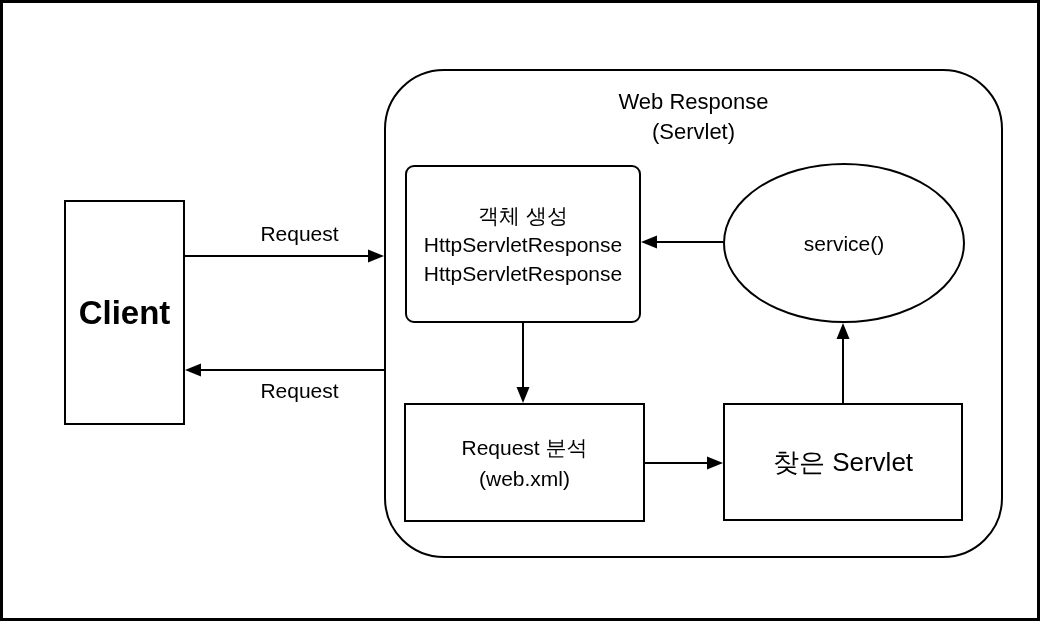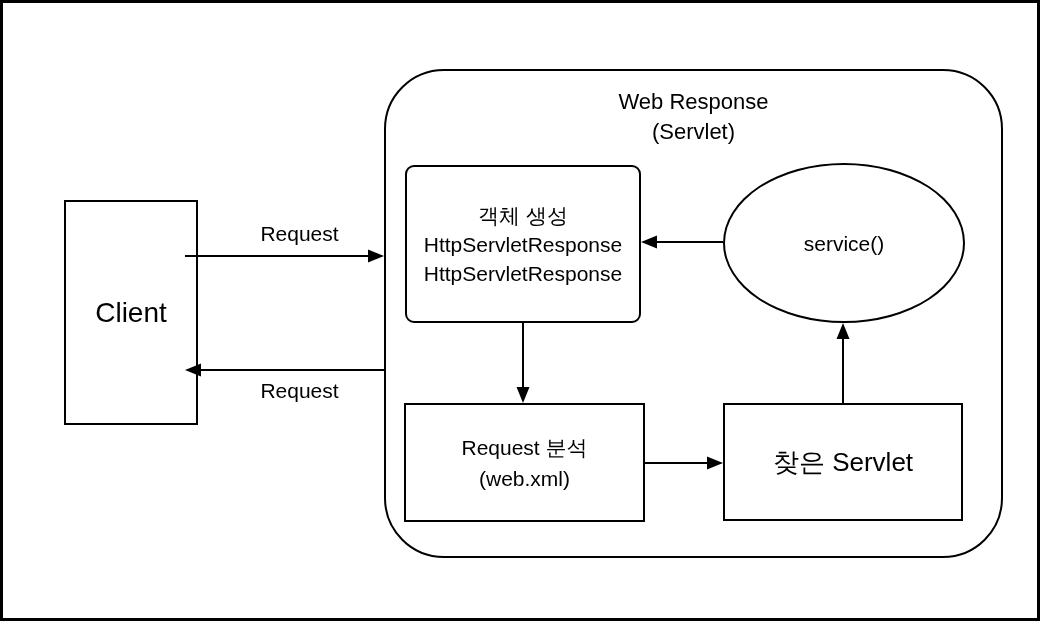--- a/index.html
+++ b/index.html
@@ -24,22 +24,23 @@
     border: 2px solid #000000;
     background: #ffffff;
     display: flex;
     flex-direction: column;
     align-items: center;
     justify-content: center;
     text-align: center;
   }
   .client-box {
     left: 61px; top: 197px;
-    width: 134px; height: 225px;
-    font-size: 28px;
+    width: 121px; height: 225px;
+    font-size: 33px;
+    font-weight: bold;
   }
   .web-container {
     left: 381px; top: 66px;
     width: 619px; height: 489px;
     border-radius: 60px;
     justify-content: flex-start;
     padding-top: 16px;
     font-size: 22px;
     line-height: 30px;
   }

